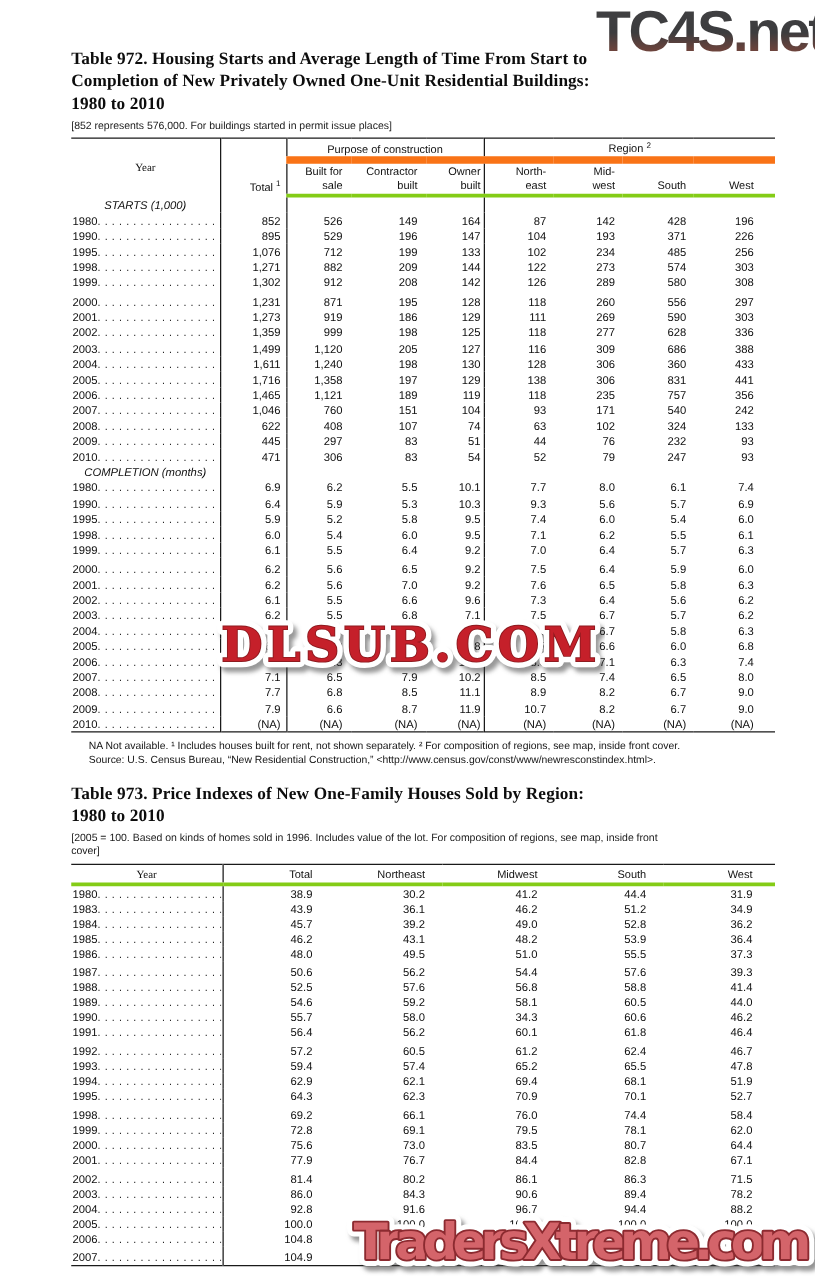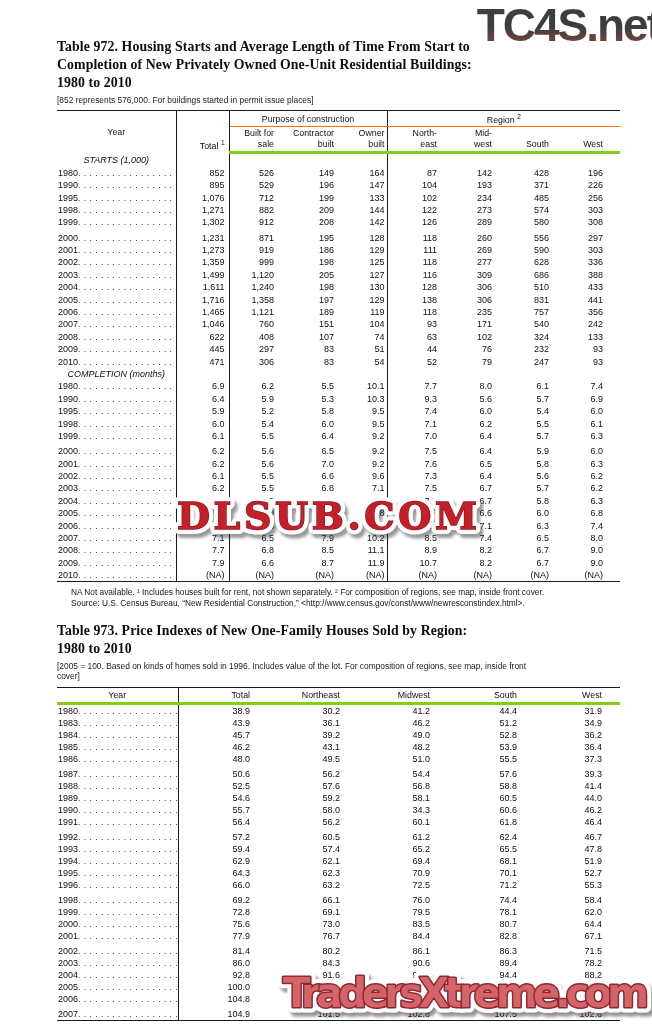--- a/index.html
+++ b/index.html
@@ -20,22 +20,22 @@
   .bR{border-right:1px solid #1a1a1a;}
   
   .t972 .c-total{padding-right:4px;}
   .t972 .c-p1{padding-right:7px;}
   .t972 .c-p2{padding-right:7px;}
   .t972 .c-p3{padding-right:2px;}
   .t972 .c-r1{padding-right:6px;}
   .t972 .c-r2{padding-right:6px;}
   .t972 .c-r3{padding-right:6px;}
   .t972 .c-r4{padding-right:17px;}
-  .hgroup{text-align:center;border-bottom:1px solid #f97316;padding:2px 0 1px;}
-  .hyear{text-align:center;vertical-align:middle;}
+  .hgroup{text-align:center;border-bottom:6px solid #f97316;padding:2px 0 1px;}
+  .hyear{text-align:center;vertical-align:middle;font-family:Liberation Serif, serif;}
   .htotal{vertical-align:bottom;text-align:right;padding-bottom:2px;}
   .h2 th{text-align:right;vertical-align:bottom;white-space:pre-line;line-height:1.18;padding-top:1px;padding-bottom:2px;}
   .t972 thead .h2 th, .t973 thead th{border-bottom:3px solid #84cc16;}
   sup{font-size:6.5px;}
   .t972 tbody td{height:10.4px;vertical-align:bottom;padding-bottom:1px;}
   .t973 tbody td{height:9.7px;vertical-align:bottom;padding-bottom:1px;}
   .num{text-align:right;font-variant-numeric:tabular-nums;}
   .gap td{padding-top:4px;}
   .sec{text-align:center;font-style:italic;}
   .yw{display:flex;align-items:baseline;}
@@ -266,21 +266,21 @@
               <span class="yl">2004</span>
               <span class="dots"></span>
             </span>
           </td>
           <td class="c-total bR num">1,611</td>
           <td class="c-p1 num">1,240</td>
           <td class="c-p2 num">198</td>
           <td class="c-p3 bR num">130</td>
           <td class="c-r1 num">128</td>
           <td class="c-r2 num">306</td>
-          <td class="c-r3 num">510</td>
+          <td class="c-r3 num">360</td>
           <td class="c-r4 num">433</td>
         </tr>
         <tr>
           <td class="c-year bR">
             <span class="yw">
               <span class="yl">2005</span>
               <span class="dots"></span>
             </span>
           </td>
           <td class="c-total bR num">1,716</td>
@@ -854,33 +854,20 @@
               <span class="yl">1995</span>
               <span class="dots"></span>
             </span>
           </td>
           <td class="c1 num">64.3</td>
           <td class="c2 num">62.3</td>
           <td class="c3 num">70.9</td>
           <td class="c4 num">70.1</td>
           <td class="c5 num">52.7</td>
         </tr>
-        <tr>
-          <td class="c-year bR">
-            <span class="yw">
-              <span class="yl">1996</span>
-              <span class="dots"></span>
-            </span>
-          </td>
-          <td class="c1 num">66.0</td>
-          <td class="c2 num">63.2</td>
-          <td class="c3 num">72.5</td>
-          <td class="c4 num">71.2</td>
-          <td class="c5 num">55.3</td>
-        </tr>
         <tr class="gap">
           <td class="c-year bR">
             <span class="yw">
               <span class="yl">1998</span>
               <span class="dots"></span>
             </span>
           </td>
           <td class="c1 num">69.2</td>
           <td class="c2 num">66.1</td>
           <td class="c3 num">76.0</td>

